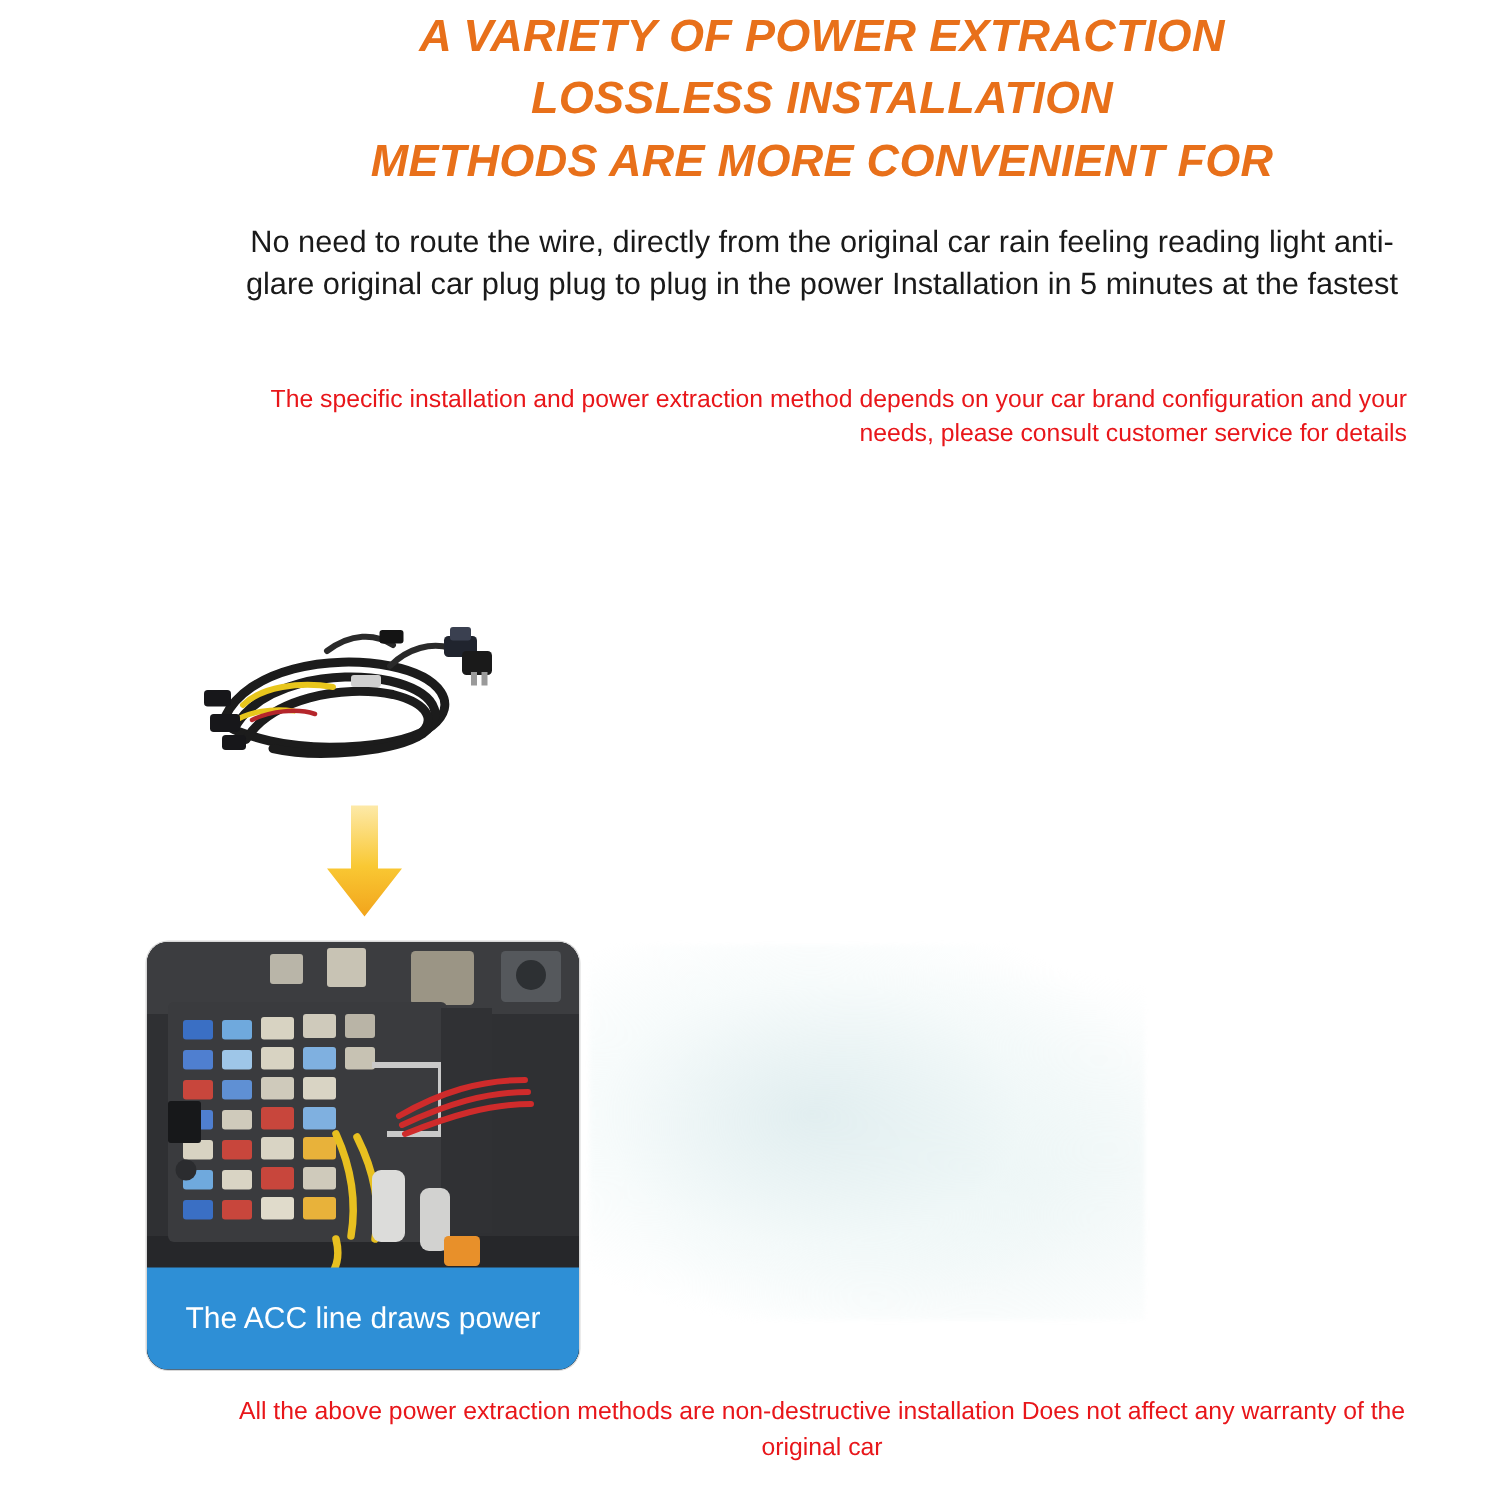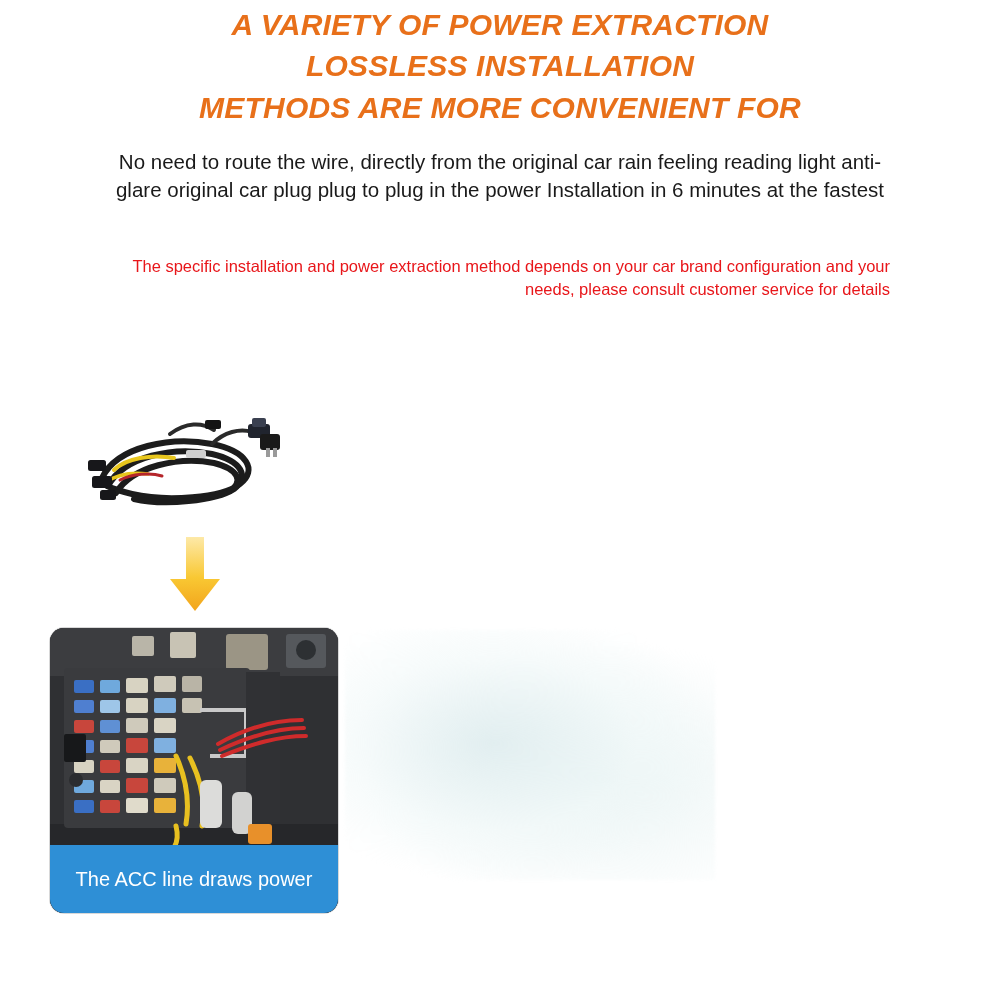--- a/index.html
+++ b/index.html
@@ -11,20 +11,21 @@
     height: 1000px;
     background: #ffffff;
     font-family: "Liberation Sans", sans-serif;
     overflow: hidden;
   }
   .page {
     position: relative;
     width: 832px;
     height: 1000px;
     background: #ffffff;
+    margin-left: 48px;
   }
 
   
   .headline {
     position: absolute;
     top: 4px;
     left: 0;
     width: 1000px;
     text-align: center;
     color: #e8701a;
@@ -146,21 +147,21 @@
 <body>
 
 <div class="page">
 
   <div class="headline">
     <span class="line">A VARIETY OF POWER EXTRACTION</span>
     <span class="line">LOSSLESS INSTALLATION</span>
     <span class="line">METHODS ARE MORE CONVENIENT FOR</span>
   </div>
 
-  <div class="intro">No need to route the wire, directly from the original car rain feeling reading light anti-glare original car plug plug to plug in the power Installation in 6 minutes at the fastest</div>
+  <div class="intro">No need to route the wire, directly from the original car rain feeling reading light anti-glare original car plug plug to plug in the power Installation in 5 minutes at the fastest</div>
 
   <div class="warning">The specific installation and power extraction method depends on your car brand configuration and your needs, please consult customer service for details</div>
 
   <div class="harness">
     <svg width="240" height="135" viewBox="0 0 240 135">
       <rect x="0" y="0" width="240" height="135" fill="#ffffff"></rect>
 
       <g fill="none" stroke="#1c1c1c" stroke-width="6" stroke-linecap="round">
         <path d="M40 80 C 55 48, 110 38, 150 46 C 185 53, 196 72, 178 86 C 160 100, 105 104, 70 96 C 46 90, 38 86, 40 80 Z"></path>
         <path d="M46 88 C 62 58, 112 48, 150 56 C 180 63, 188 79, 172 91 C 154 103, 102 108, 72 101"></path>
@@ -290,14 +291,15 @@
         </g>
 
         <path d="M126 198 C 130 214, 124 226, 108 232" fill="none" stroke="#e8c020" stroke-width="5" stroke-linecap="round"></path>
       </svg>
     </div>
     <div class="caption">The ACC line draws power</div>
   </div>
 
   <div class="ghost"></div>
 
+  <div class="footer-note">All the above power extraction methods are non-destructive installation Does not affect any warranty of the original car</div>
 
 </div>
 
 </body></html>

